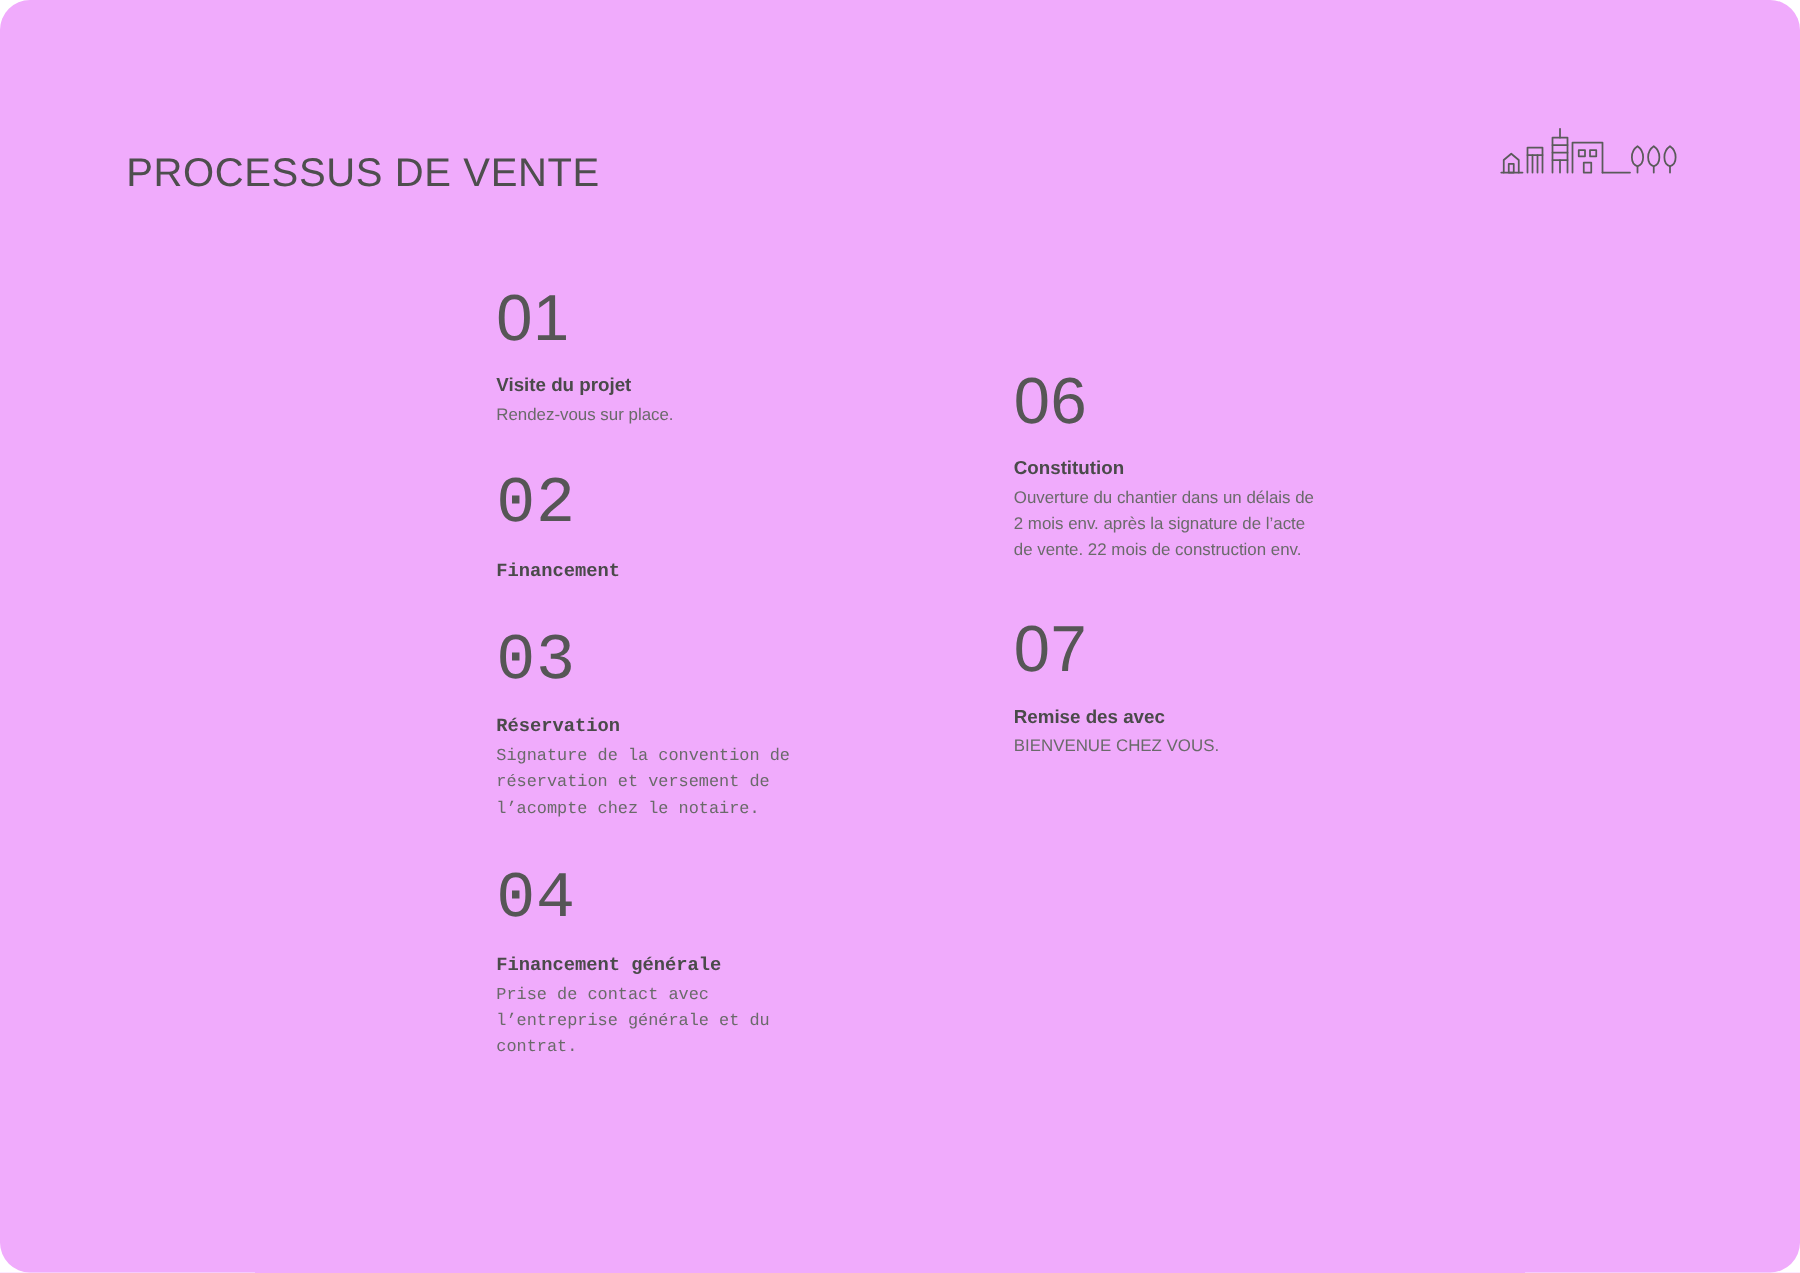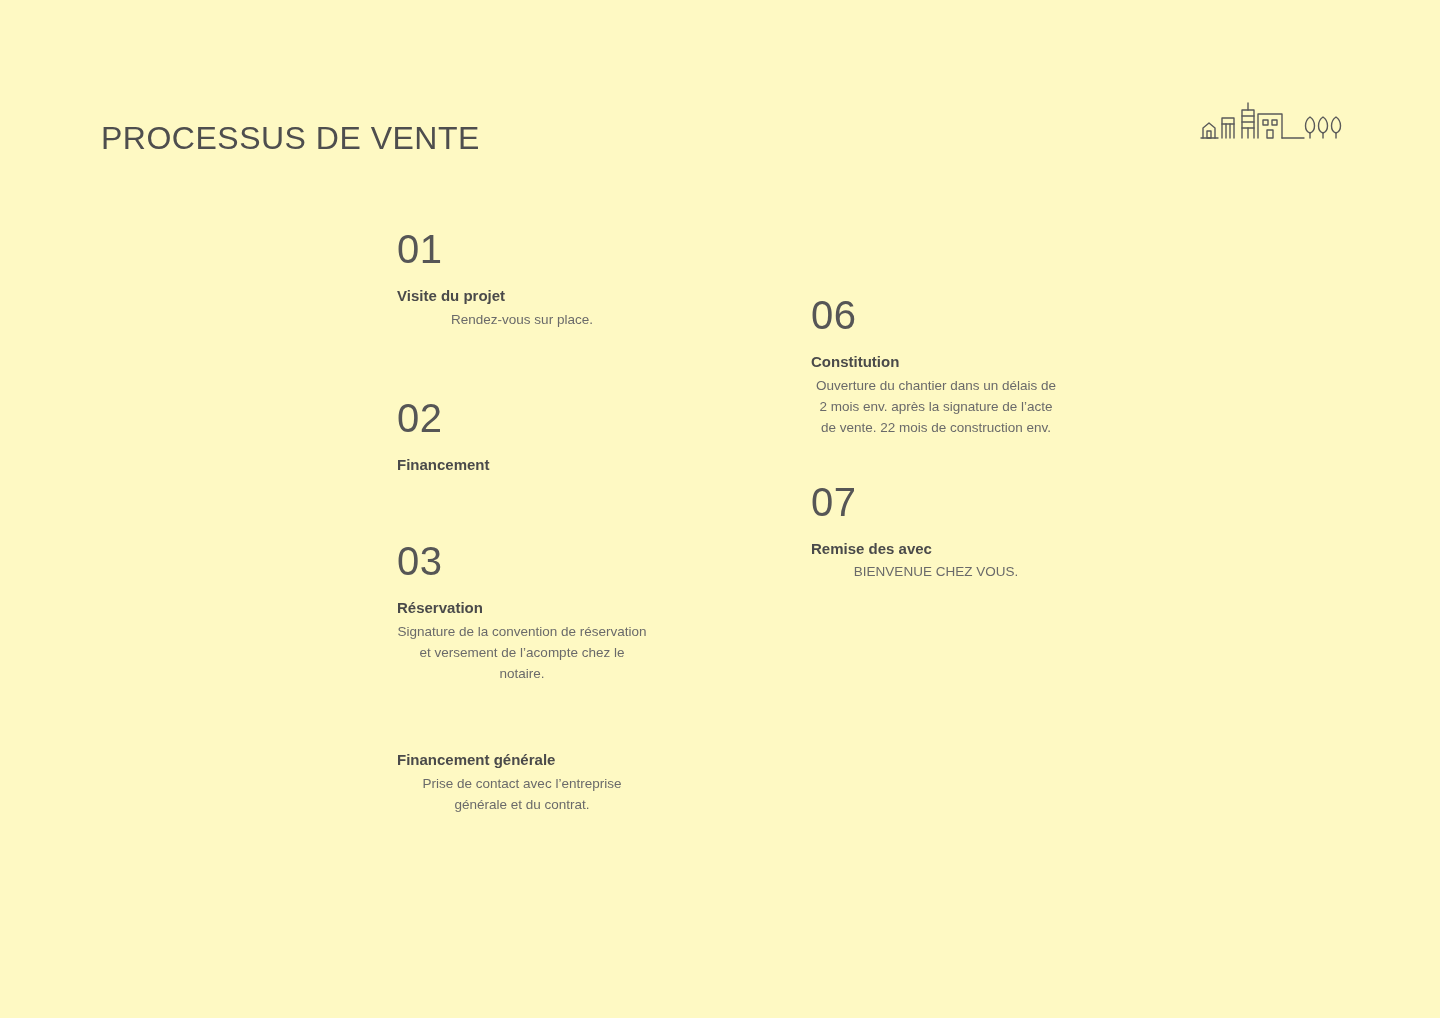--- a/index.html
+++ b/index.html
@@ -12,21 +12,22 @@
     height: 1018px;
     position: relative;
     font-family: "Liberation Sans", sans-serif;
     color: #4a4a4a;
     overflow: hidden;
   }
 
   .page {
     position: absolute;
     inset: 0;
-    background: #fef9c3;
+    background: #f0abfc;
+    border-radius: 24px;
   }
 
   
   .page-title {
     position: absolute;
     left: 101px;
     top: 99px;
     font-size: 32px;
     letter-spacing: 0.5px;
     font-weight: 400;
@@ -47,45 +48,44 @@
     position: absolute;
     top: 228px;
   }
   .col-left  { left: 397px; width: 300px; }
   .col-right { left: 811px; width: 300px; }
 
   .step {
     position: relative;
   }
   .step .num {
-    font-size: 40px;
+    font-size: 52px;
     font-weight: 300;
     color: #565656;
     line-height: 1.05;
     letter-spacing: 0.5px;
   }
   .step .step-title {
     font-size: 15px;
     font-weight: bold;
     color: #4a4a4a;
     margin-top: 17px;
     line-height: 1.25;
   }
   .step .step-desc {
     font-size: 13.5px;
     font-weight: 400;
     color: #6a6a6a;
     line-height: 1.55;
     margin-top: 4px;
     max-width: 250px;
-    text-align: center;
   }
 
   
-  .col-left .step + .step  { margin-top: 66px; }
+  .col-left .step + .step  { margin-top: 34px; font-family: Liberation Mono, monospace; }
   .col-right .step + .step { margin-top: 42px; }
 
   .col-right { top: 294px; }
 </style>
 </head>
 <body>
 
 <div class="page">
 
   <h1 class="page-title">PROCESSUS DE VENTE</h1>
@@ -138,20 +138,21 @@
       <div class="step-title">Financement</div>
     </div>
 
     <div class="step">
       <div class="num">03</div>
       <div class="step-title">Réservation</div>
       <div class="step-desc">Signature de la convention de réservation et versement de l’acompte chez le notaire.</div>
     </div>
 
     <div class="step">
+      <div class="num">04</div>
       <div class="step-title">Financement générale</div>
       <div class="step-desc">Prise de contact avec l’entreprise générale et du contrat.</div>
     </div>
 
   </div>
 
   <div class="col col-right">
 
 
     <div class="step">

